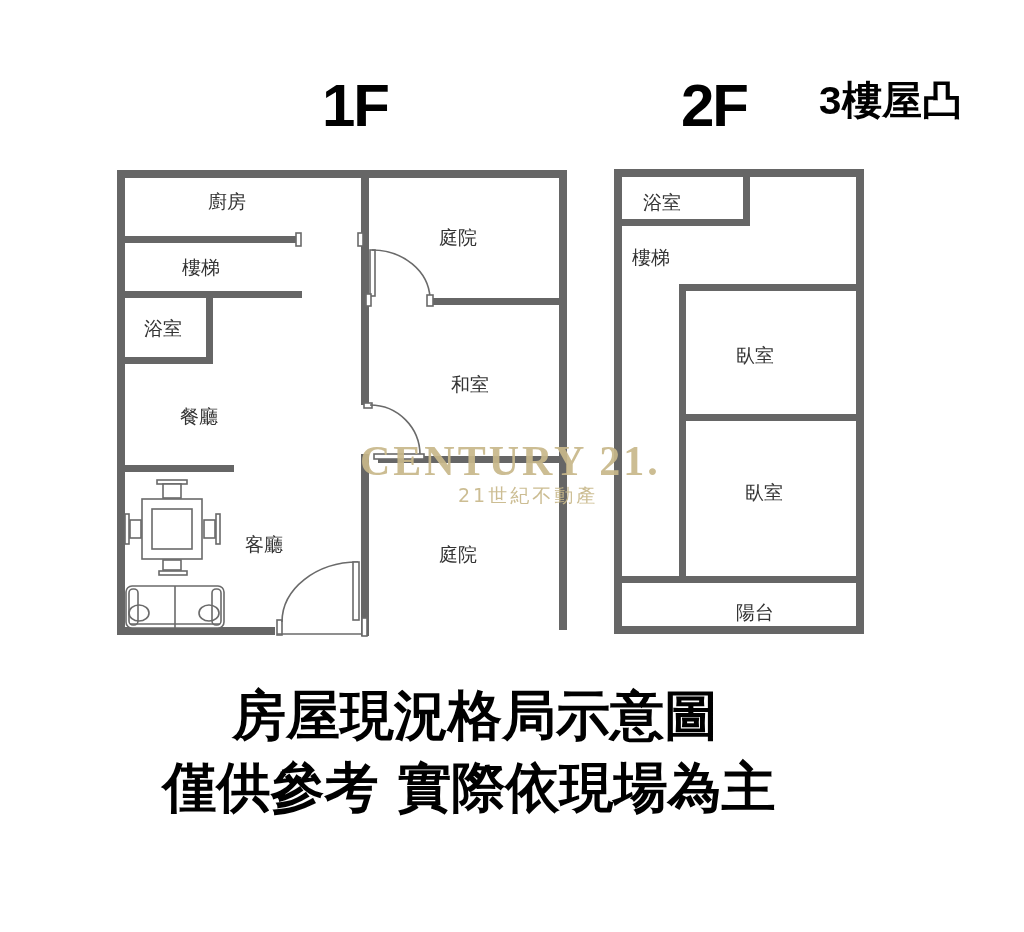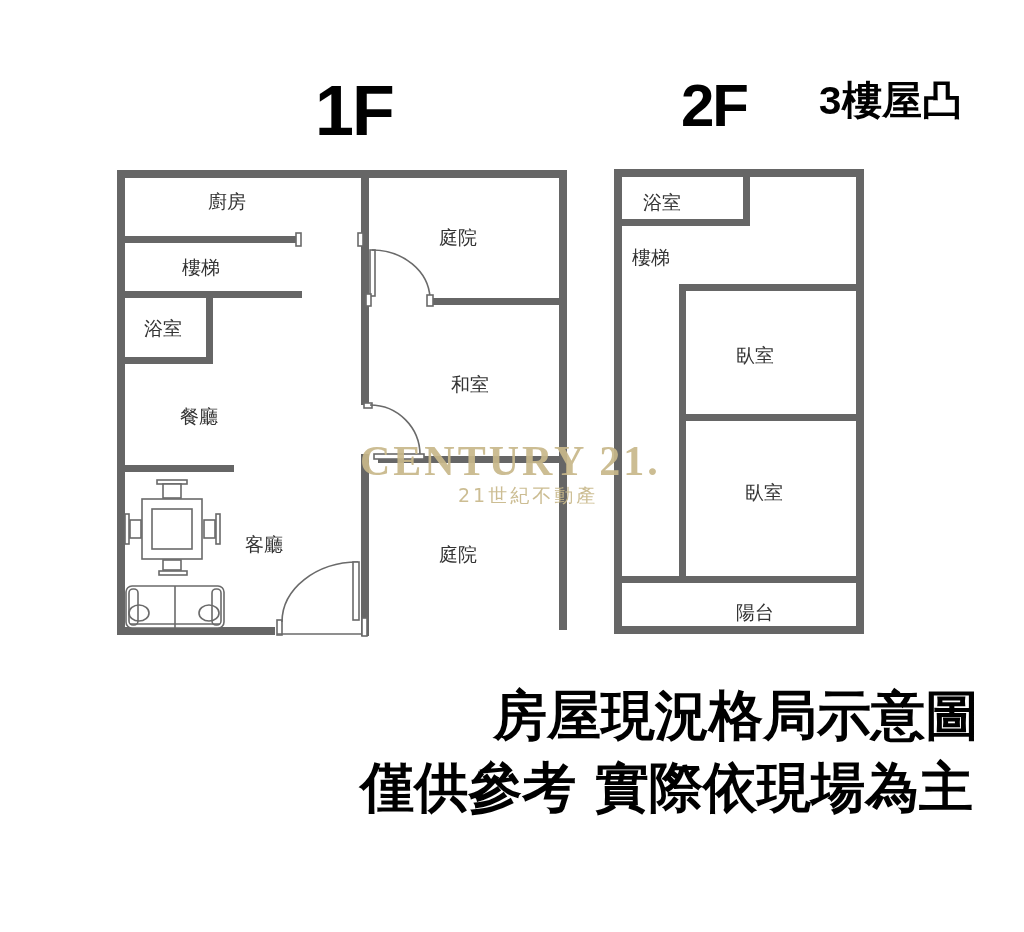--- a/index.html
+++ b/index.html
@@ -1,29 +1,29 @@
 <!DOCTYPE html>
 <html><head>
   <meta charset="utf-8">
   <style>
     html, body { margin: 0; padding: 0; background: #ffffff; }
     body { width: 1024px; height: 932px; position: relative; overflow: hidden;
            font-family: "DejaVu Sans", "Liberation Sans", sans-serif; }
     .floor-title { position: absolute; font-family: "Liberation Sans", "DejaVu Sans", sans-serif;
                    font-weight: bold; color: #000; line-height: 1; }
-    #title-1f { left: 315px; top: 76px; font-size: 70px; letter-spacing: -2px; }
+    #title-1f { left: 322px; top: 76px; font-size: 60px; letter-spacing: -2px; }
     #title-2f { left: 681px; top: 76px; font-size: 60px; letter-spacing: -2px; }
     #title-3f { left: 818px; top: 84px; font-size: 40px; font-family: Liberation Mono, monospace; }
     svg.plan { position: absolute; left: 0; top: 0; }
     .room-label { font-family: "DejaVu Sans", sans-serif; font-size: 19px; fill: #333333; }
     .wall { fill: #666666; }
     .fixture { fill: none; stroke: #6a6a6a; stroke-width: 1.6; }
     .fixture-fill { fill: #ffffff; stroke: #6a6a6a; stroke-width: 1.6; }
-    .caption { position: absolute; left: 0; width: 950px; text-align: right;
-               font-family: "DejaVu Sans", sans-serif; font-weight: bold; color: #000; padding-left: 29px; }
+    .caption { position: absolute; left: 0; width: 950px; text-align: center;
+               font-family: "DejaVu Sans", sans-serif; font-weight: bold; color: #000; }
     #caption-1 { top: 680px; font-size: 54px; }
     #caption-2 { top: 752px; font-size: 54px; left: -6px; }
     .watermark { position: absolute; color: #c8b88a; opacity: 0.92; }
     #wm-main { left: 360px; top: 440px; font-family: Liberation Serif, serif;
                font-weight: bold; font-size: 42px; letter-spacing: 3px; line-height: 1; }
     #wm-sub { left: 458px; top: 486px; font-family: "DejaVu Sans", sans-serif; font-size: 19px;
               letter-spacing: 3px; line-height: 1; }
   </style>
 </head>
 <body>

